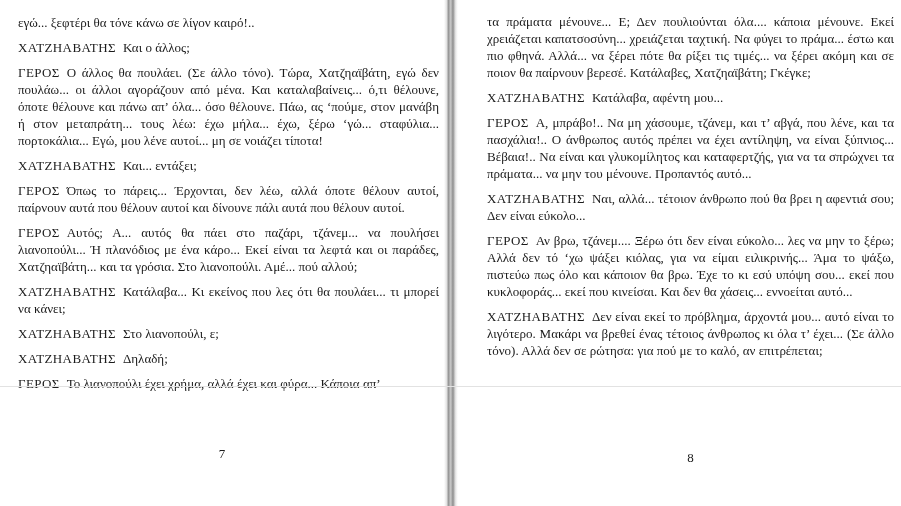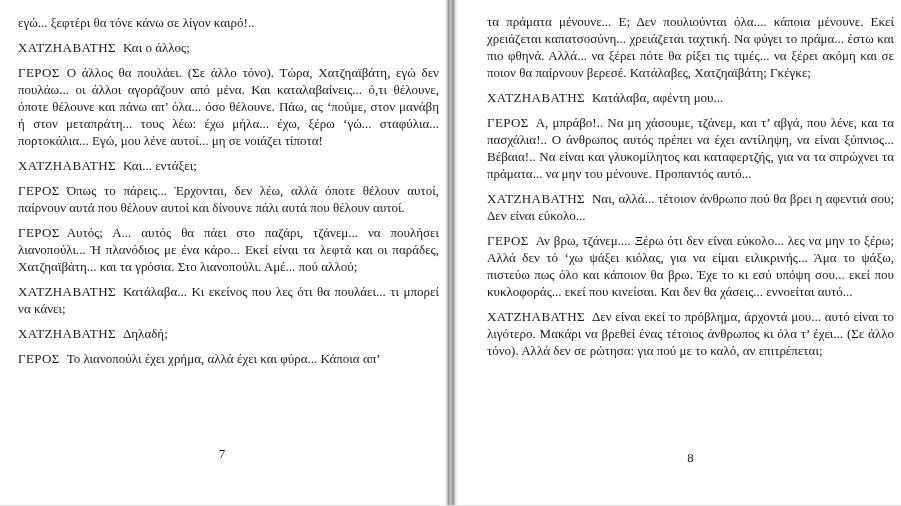--- a/index.html
+++ b/index.html
@@ -10,21 +10,21 @@
   body {
     width: 901px;
     height: 506px;
     overflow: hidden;
     font-family: "Liberation Serif", "DejaVu Serif", serif;
     color: #1b1b1b;
   }
   .spread {
     position: relative;
     width: 901px;
-    height: 506px;
+    height: 387px;
     background: #ffffff;
   }
   .page {
     position: absolute;
     top: 0;
     height: 506px;
     box-sizing: border-box;
     background: #ffffff;
   }
   .page-left {
@@ -95,20 +95,21 @@
 <div class="spread">
 
   <div class="page page-left">
     <p class="para"><span>εγώ... ξεφτέρι θα τόνε κάνω σε λίγον καιρό!..</span></p>
     <p class="para"><span class="speaker">ΧΑΤΖΗΑΒΑΤΗΣ</span><span>Και ο άλλος;</span></p>
     <p class="para"><span class="speaker">ΓΕΡΟΣ</span><span>Ο άλλος θα πουλάει. (Σε άλλο τόνο). Τώρα, Χατζηαϊβάτη, εγώ δεν πουλάω... οι άλλοι αγοράζουν από μένα. Και καταλαβαίνεις... ό,τι θέλουνε, όποτε θέλουνε και πάνω απ’ όλα... όσο θέλουνε. Πάω, ας ‘πούμε, στον μανάβη ή στον μεταπράτη... τους λέω: έχω μήλα... έχω, ξέρω ‘γώ... σταφύλια... πορτοκάλια... Εγώ, μου λένε αυτοί... μη σε νοιάζει τίποτα!</span></p>
     <p class="para"><span class="speaker">ΧΑΤΖΗΑΒΑΤΗΣ</span><span>Και... εντάξει;</span></p>
     <p class="para"><span class="speaker">ΓΕΡΟΣ</span><span>Όπως το πάρεις... Έρχονται, δεν λέω, αλλά όποτε θέλουν αυτοί, παίρνουν αυτά που θέλουν αυτοί και δίνουνε πάλι αυτά που θέλουν αυτοί.</span></p>
     <p class="para"><span class="speaker">ΓΕΡΟΣ</span><span>Αυτός; Α... αυτός θα πάει στο παζάρι, τζάνεμ... να πουλήσει λιανοπούλι... Ή πλανόδιος με ένα κάρο... Εκεί είναι τα λεφτά και οι παράδες, Χατζηαϊβάτη... και τα γρόσια. Στο λιανοπούλι. Αμέ... πού αλλού;</span></p>
     <p class="para"><span class="speaker">ΧΑΤΖΗΑΒΑΤΗΣ</span><span>Κατάλαβα... Κι εκείνος που λες ότι θα πουλάει... τι μπορεί να κάνει;</span></p>
+    <p class="para"><span class="speaker">ΧΑΤΖΗΑΒΑΤΗΣ</span><span>Στο λιανοπούλι, ε;</span></p>
     <p class="para"><span class="speaker">ΧΑΤΖΗΑΒΑΤΗΣ</span><span>Δηλαδή;</span></p>
     <p class="para"><span class="speaker">ΓΕΡΟΣ</span><span>Το λιανοπούλι έχει χρήμα, αλλά έχει και φύρα... Κάποια απ’</span></p>
     <div class="page-number">7</div>
   </div>
 
   <div class="spine"></div>
 
   <div class="page page-right">
     <p class="para"><span>τα πράματα μένουνε... Ε; Δεν πουλιούνται όλα.... κάποια μένουνε. Εκεί χρειάζεται καπατσοσύνη... χρειάζεται ταχτική. Να φύγει το πράμα... έστω και πιο φθηνά. Αλλά... να ξέρει πότε θα ρίξει τις τιμές... να ξέρει ακόμη και σε ποιον θα παίρνουν βερεσέ. Κατάλαβες, Χατζηαϊβάτη; Γκέγκε;</span></p>
     <p class="para"><span class="speaker">ΧΑΤΖΗΑΒΑΤΗΣ</span><span>Κατάλαβα, αφέντη μου...</span></p>

